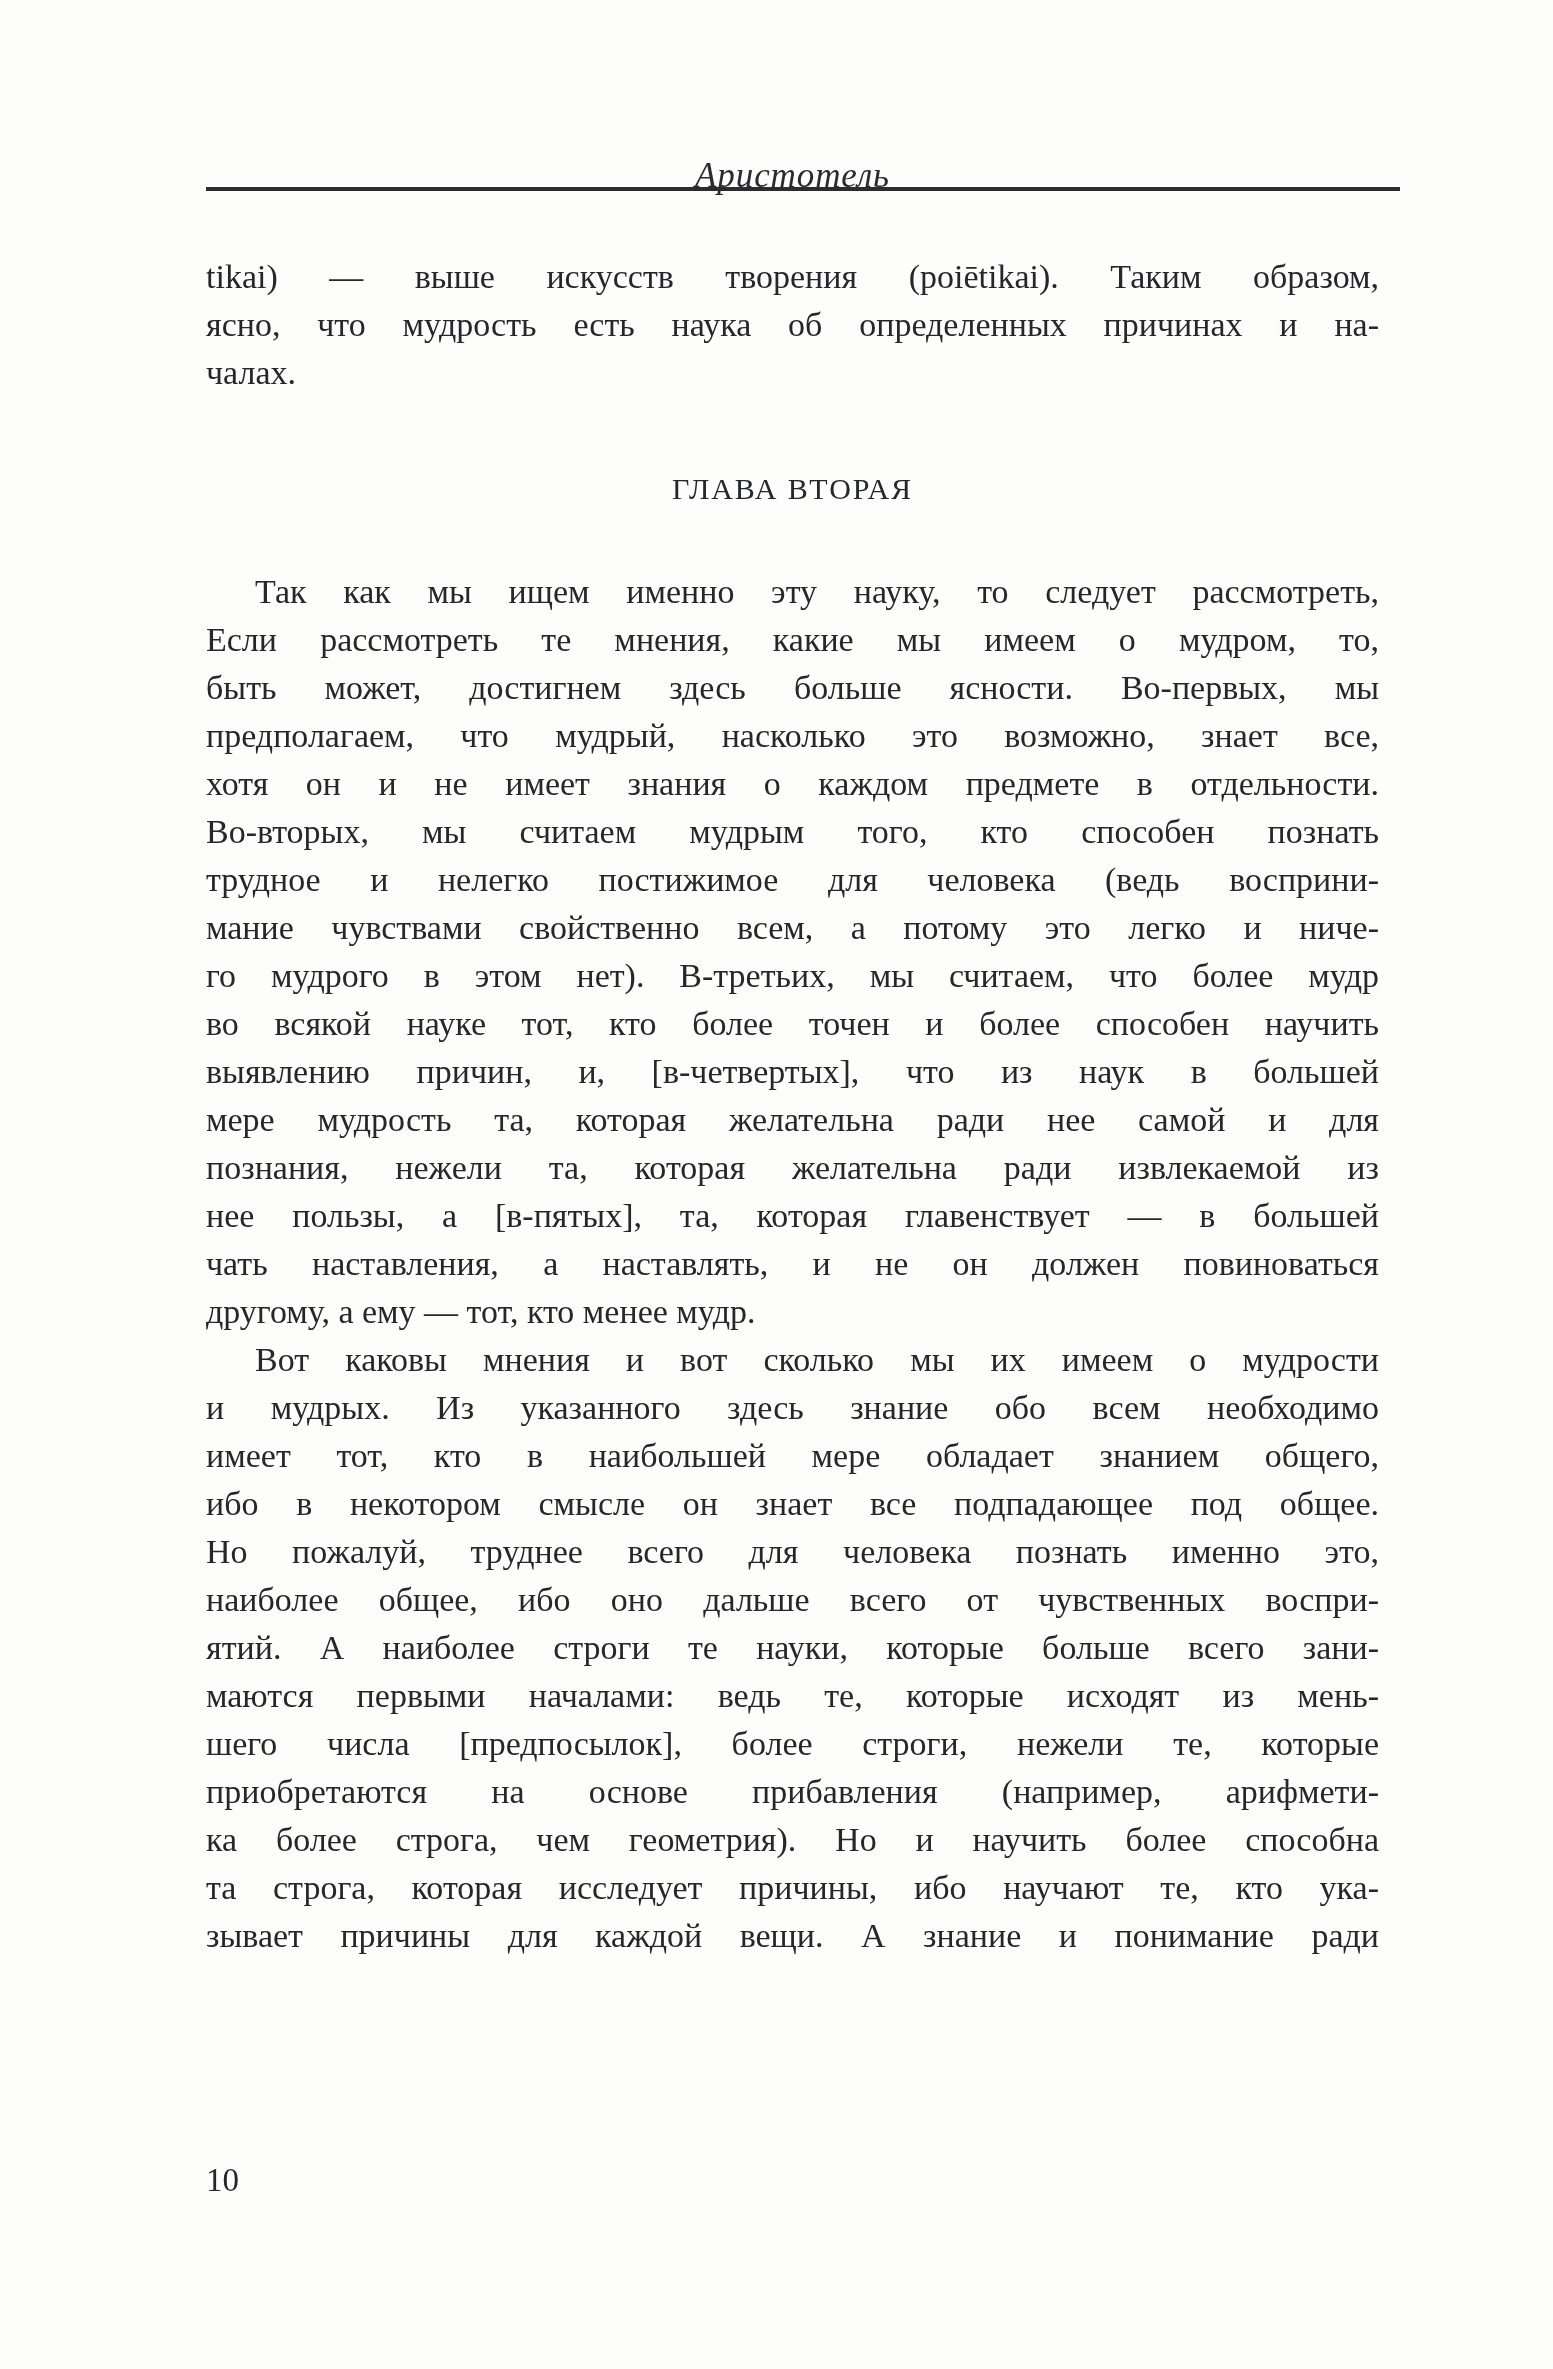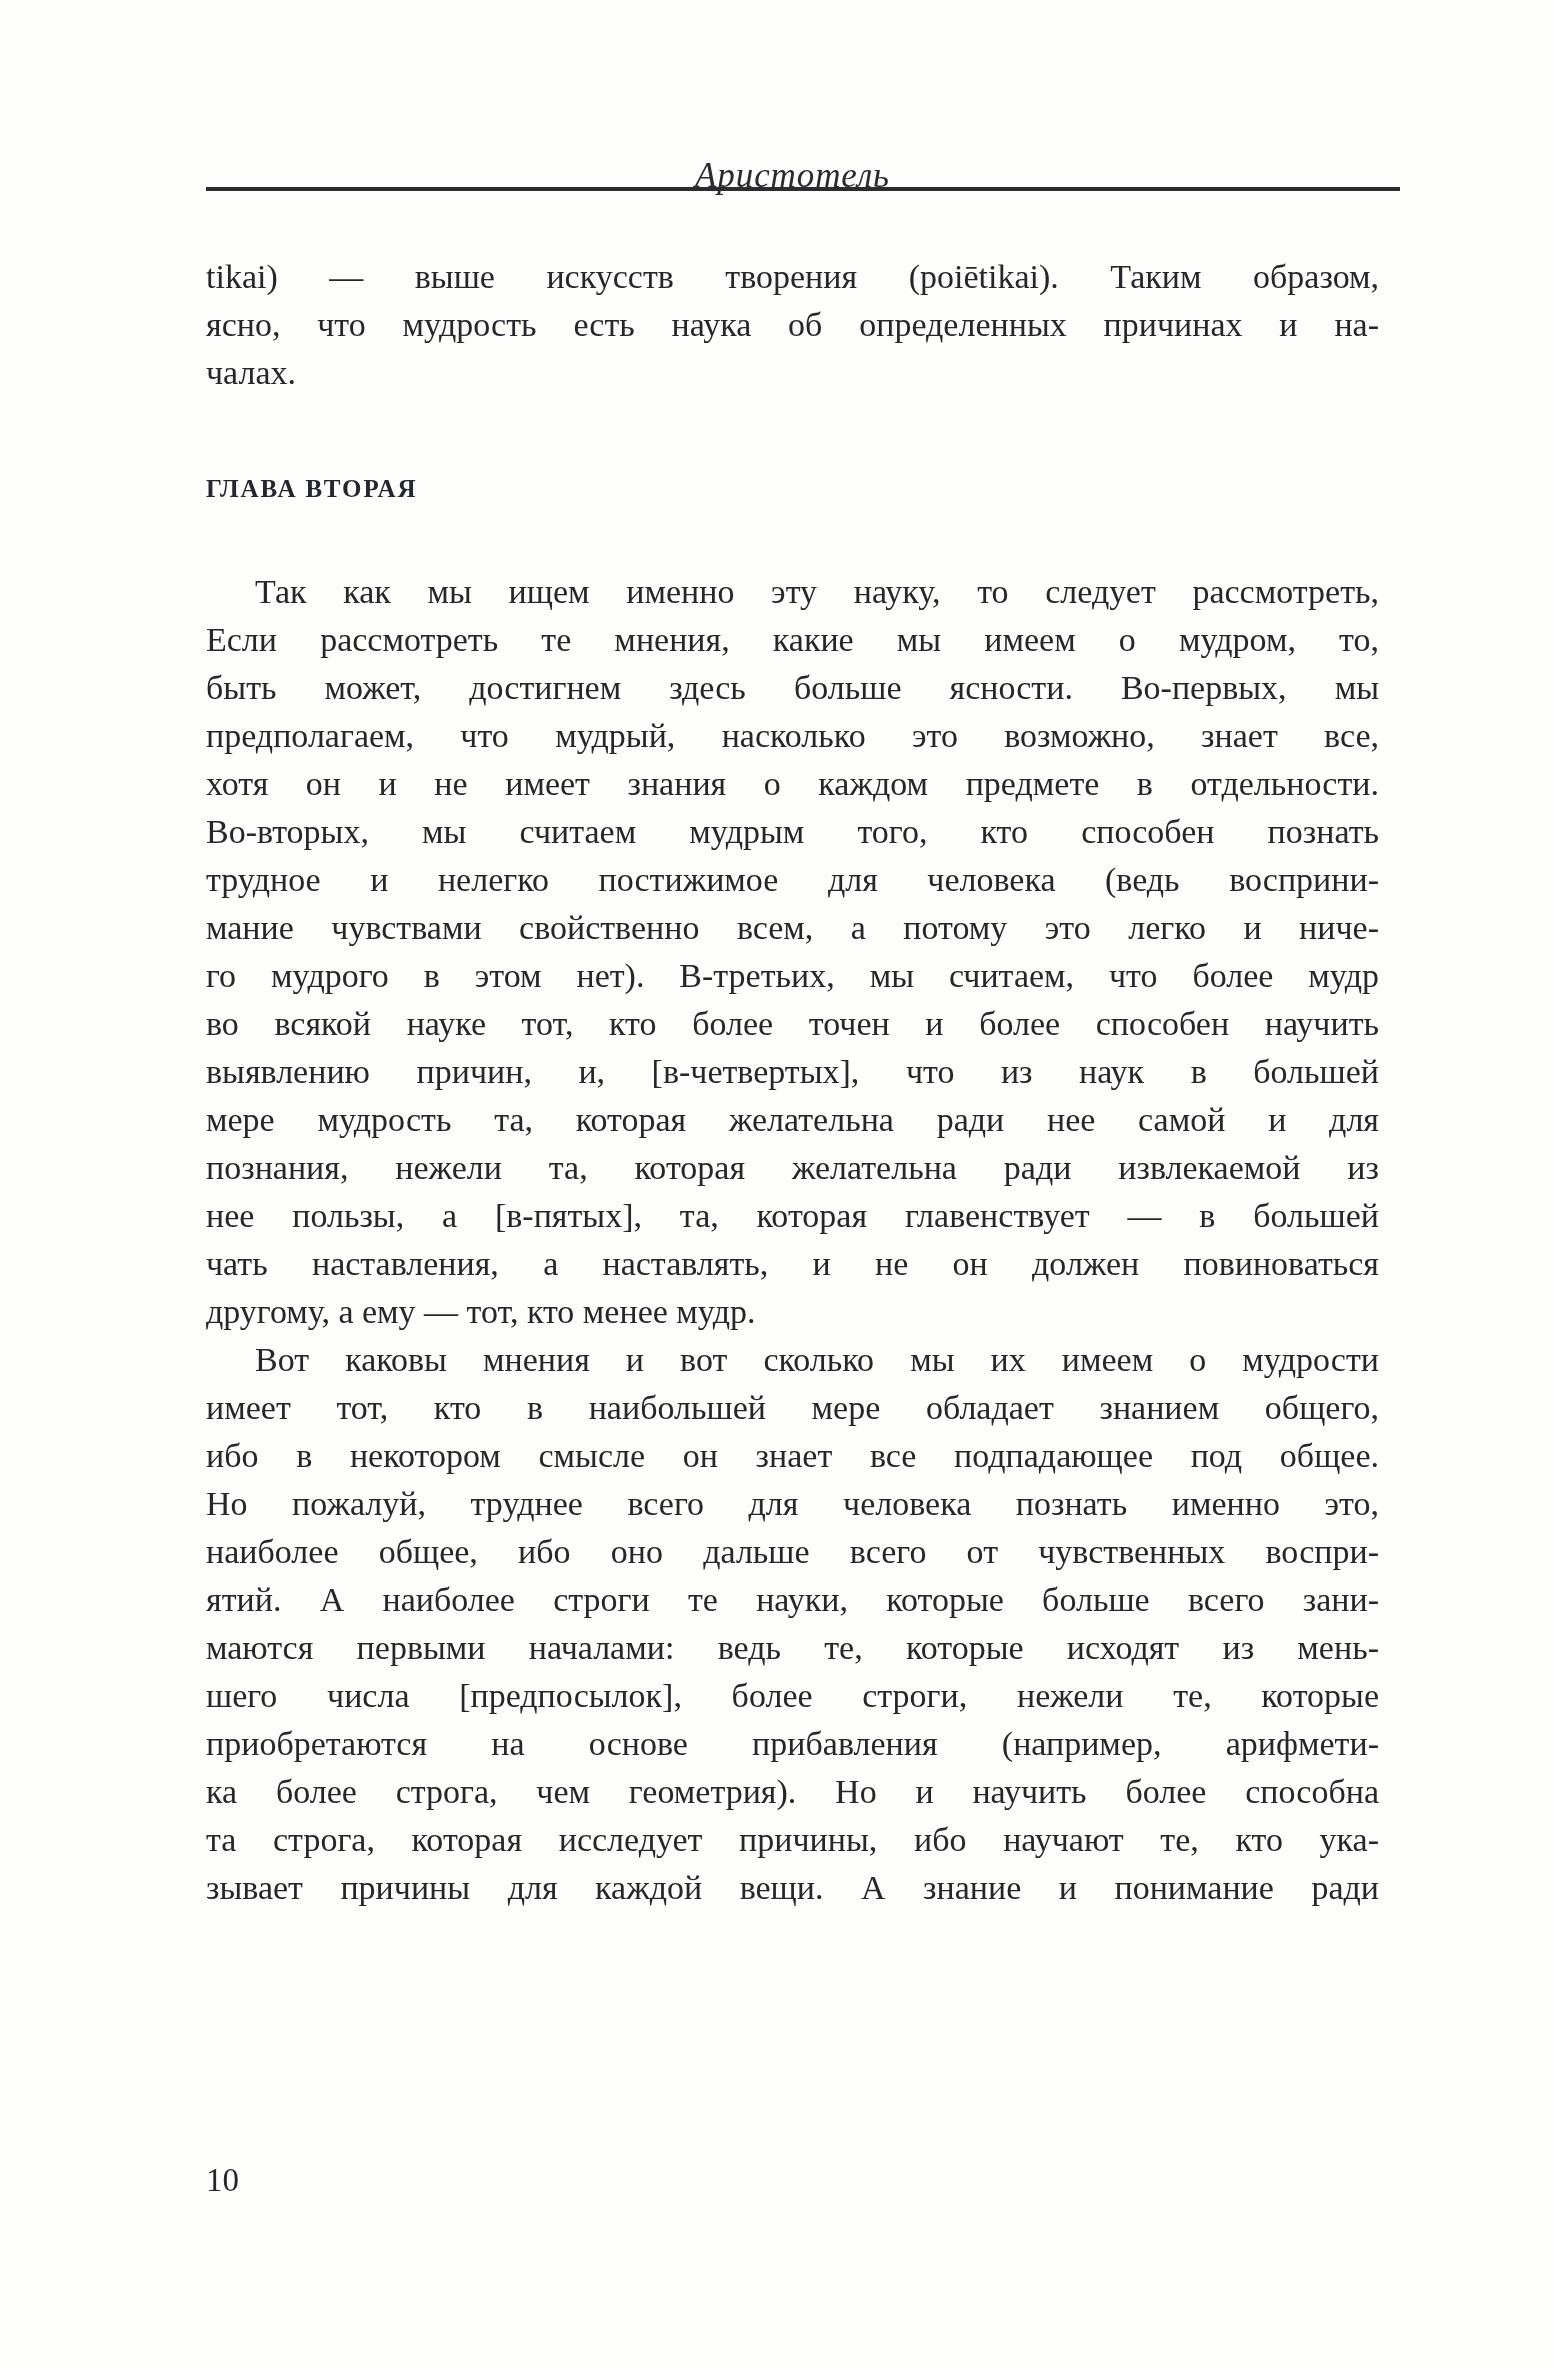--- a/index.html
+++ b/index.html
@@ -58,23 +58,23 @@
   }
   .para.flush-last .line:last-child {
     text-align-last: left;
   }
   .para.indent-first .line:first-child {
     text-indent: 49px;
   }
   .intro-para { top: 221px; }
   .chapter-heading {
     top: 437px;
-    text-align: left;
-    font-weight: bold;
-    font-size: 25px;
+    text-align: center;
+    font-weight: normal;
+    font-size: 30px;
     line-height: 40px;
     letter-spacing: 1.9px;
     color: #26262e;
   }
   .body-block { top: 536px; }
   .page-number {
     top: 2129px;
     text-align: left;
     font-size: 33px;
     line-height: 38px;
@@ -112,20 +112,21 @@
         <div class="line">во всякой науке тот, кто более точен и более способен научить</div>
         <div class="line">выявлению причин, и, [в-четвертых], что из наук в большей</div>
         <div class="line">мере мудрость та, которая желательна ради нее самой и для</div>
         <div class="line">познания, нежели та, которая желательна ради извлекаемой из</div>
         <div class="line">нее пользы, а [в-пятых], та, которая главенствует — в большей</div>
         <div class="line">чать наставления, а наставлять, и не он должен повиноваться</div>
         <div class="line">другому, а ему — тот, кто менее мудр.</div>
       </div>
     <div class="para indent-first">
         <div class="line">Вот каковы мнения и вот сколько мы их имеем о мудрости</div>
+        <div class="line">и мудрых. Из указанного здесь знание обо всем необходимо</div>
         <div class="line">имеет тот, кто в наибольшей мере обладает знанием общего,</div>
         <div class="line">ибо в некотором смысле он знает все подпадающее под общее.</div>
         <div class="line">Но пожалуй, труднее всего для человека познать именно это,</div>
         <div class="line">наиболее общее, ибо оно дальше всего от чувственных воспри-</div>
         <div class="line">ятий. А наиболее строги те науки, которые больше всего зани-</div>
         <div class="line">маются первыми началами: ведь те, которые исходят из мень-</div>
         <div class="line">шего числа [предпосылок], более строги, нежели те, которые</div>
         <div class="line">приобретаются на основе прибавления (например, арифмети-</div>
         <div class="line">ка более строга, чем геометрия). Но и научить более способна</div>
         <div class="line">та строга, которая исследует причины, ибо научают те, кто ука-</div>

